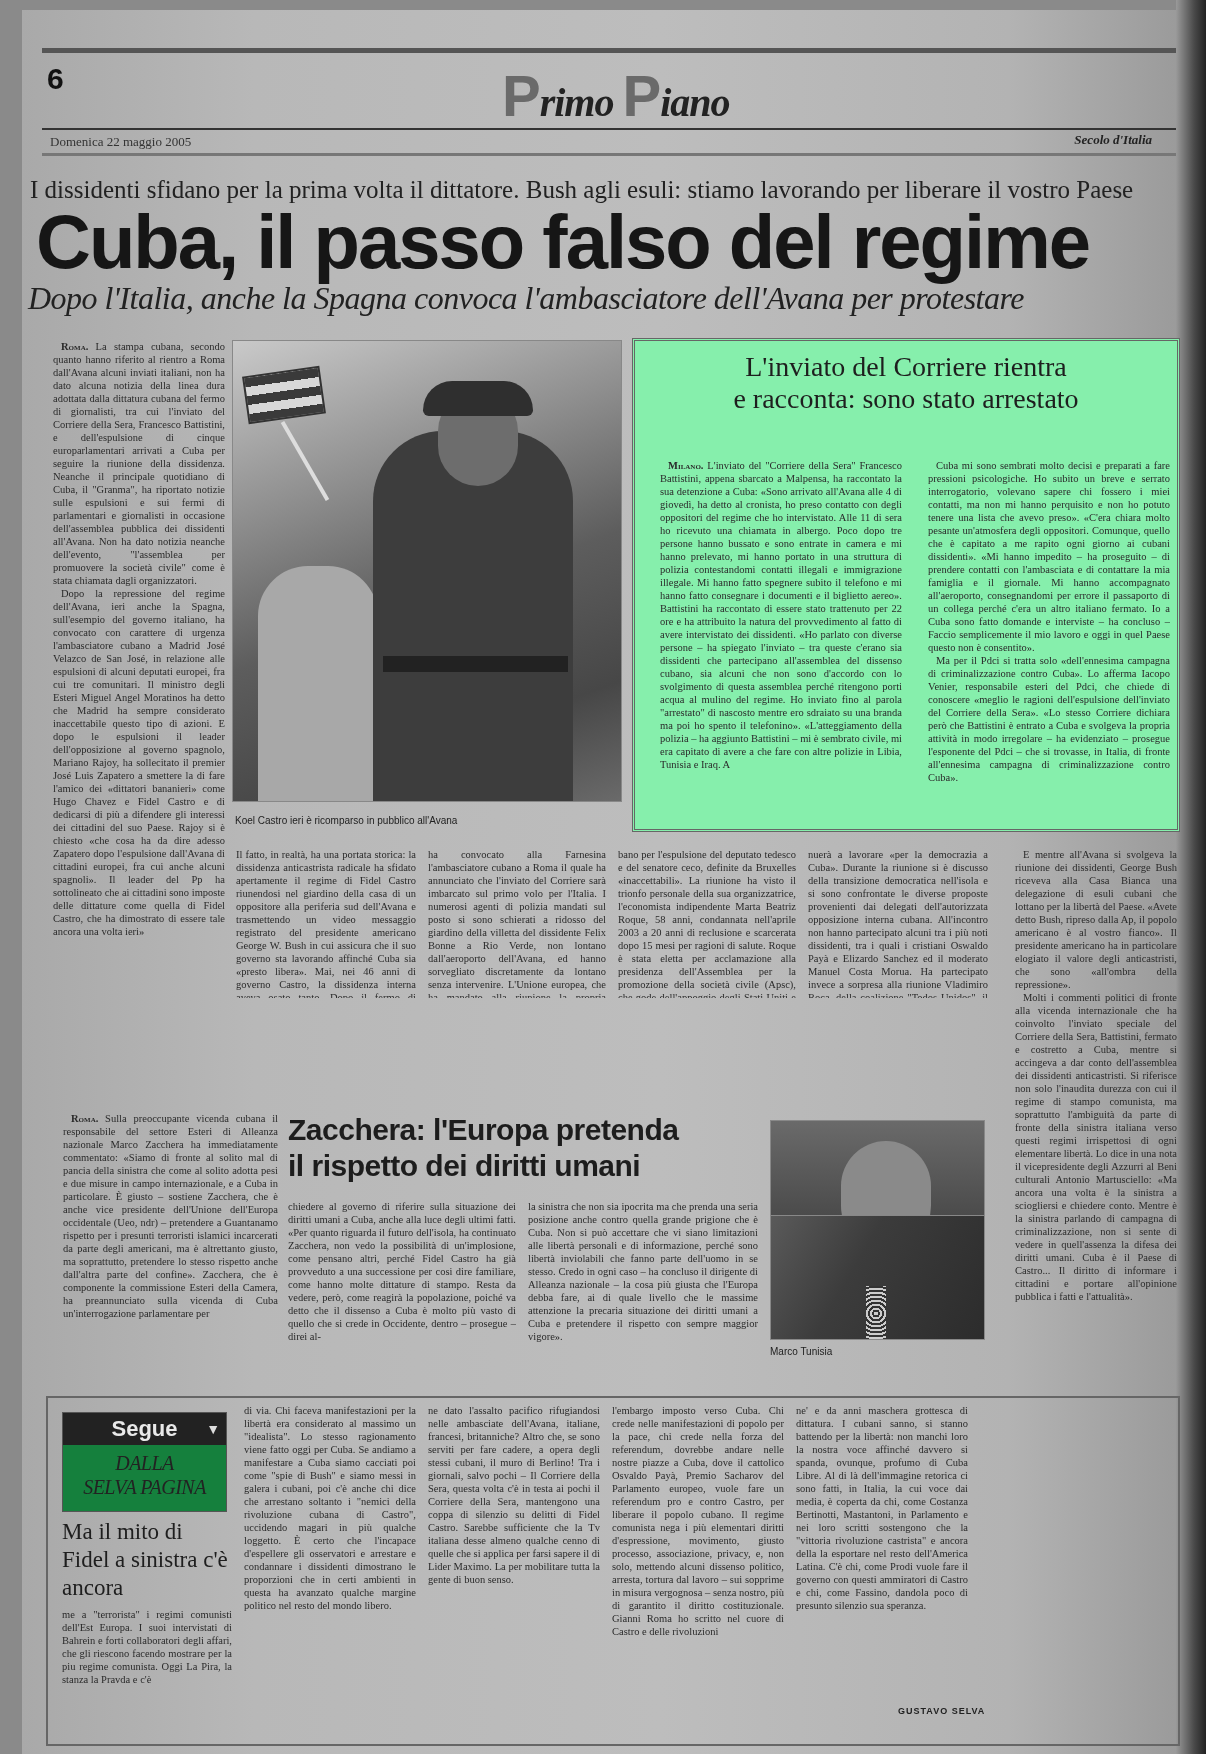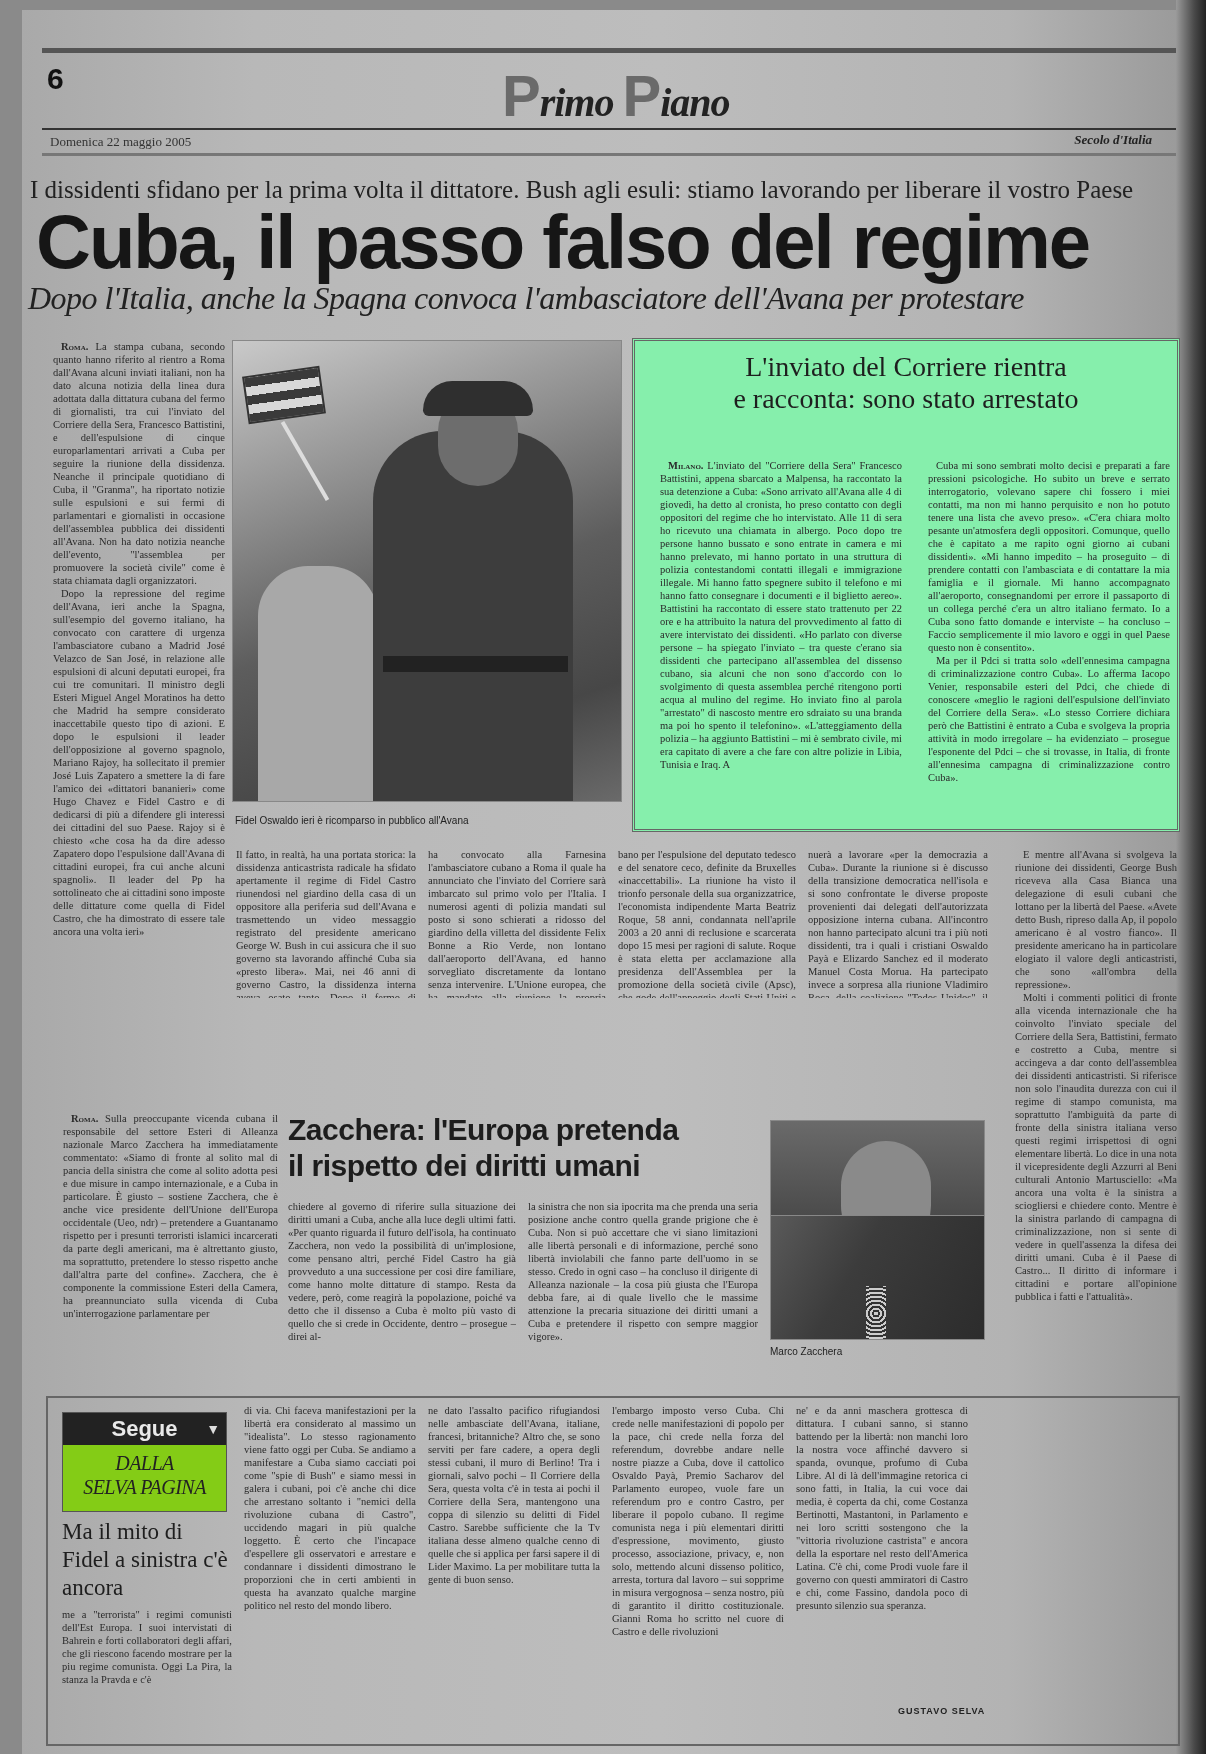--- a/index.html
+++ b/index.html
@@ -65,21 +65,21 @@
   .z-title { position: absolute; left: 288px; top: 1112px; font-family: "Liberation Sans", sans-serif; font-weight: bold; font-size: 30px; line-height: 36px; color: #1d1d1d; letter-spacing: -0.5px; }
   .photo-zacchera {
     left: 770px; top: 1215px; width: 215px; height: 125px;
     background: linear-gradient(120deg, #5a5a5a 0%, #3c3c3c 40%, #2c2c2c 100%);
   }
   .z-face { position: absolute; left: 70px; top: -30px; width: 90px; height: 110px; background: #8a8a8a; border-radius: 45px; }
   .z-tie { position: absolute; left: 95px; top: 70px; width: 20px; height: 55px; background: repeating-radial-gradient(circle, #ccc 0 2px, #333 2px 4px); }
   .z-photo-top { position: absolute; left: 770px; top: 1120px; width: 215px; height: 100px; background: linear-gradient(180deg, #6a6a6a, #4a4a4a); border:1px solid #888; }
 
   .box-bottom { position: absolute; left: 46px; top: 1396px; width: 1134px; height: 350px; border: 2px solid #666; }
-  .segue-box { position: absolute; left: 62px; top: 1412px; width: 165px; height: 100px; background: #84cc16; border: 1px solid #555; }
+  .segue-box { position: absolute; left: 62px; top: 1412px; width: 165px; height: 100px; background: #15803d; border: 1px solid #555; }
   .segue-head { position: absolute; left: 0; top: 0; width: 100%; height: 32px; background: #222; color: #e9e9e9; font-family: "Liberation Sans", sans-serif; font-weight: bold; font-size: 22px; text-align: center; line-height: 32px; }
   .segue-arrow { position: absolute; right: 6px; top: 0; font-size: 14px; color: #ddd; }
   .segue-sub { position: absolute; left: 0; top: 38px; width: 100%; text-align: center; font-style: italic; font-size: 20px; line-height: 24px; color: #222; letter-spacing: -0.5px; }
   .segue-title { position: absolute; left: 62px; top: 1518px; width: 170px; font-size: 23px; line-height: 28px; color: #1e1e1e; font-family: Liberation Serif, serif; }
   .signature { position: absolute; font-family: "Liberation Sans", sans-serif; font-weight: bold; font-size: 9px; letter-spacing: 1px; color: #222; }
 </style>
 </head>
 <body>
 
 <div class="page">
@@ -106,21 +106,21 @@
 
 <div class="photo photo-castro">
   <div class="fig-man2"></div>
   <div class="fig-body"></div>
   <div class="fig-head"></div>
   <div class="fig-cap"></div>
   <div class="fig-belt"></div>
   <div class="fig-pole"></div>
   <div class="fig-flag"></div>
 </div>
-<div class="caption" style="left:235px; top:815px;">Fidel Oswaldo ieri è ricomparso in pubblico all'Avana</div>
+<div class="caption" style="left:235px; top:815px;">Koel Castro ieri è ricomparso in pubblico all'Avana</div>
 
 <div class="col" style="left:236px; top:848px; width:180px; height:150px; overflow:hidden;">Il fatto, in realtà, ha una portata storica: la dissidenza anticastrista radicale ha sfidato apertamente il regime di Fidel Castro riunendosi nel giardino della casa di un oppositore alla periferia sud dell'Avana e trasmettendo un video messaggio registrato del presidente americano George W. Bush in cui assicura che il suo governo sta lavorando affinché Cuba sia «presto libera». Mai, nei 46 anni di governo Castro, la dissidenza interna aveva osato tanto. Dopo il fermo di Battistini, il ministro degli Esteri, Gianfranco Fini,</div>
 <div class="col" style="left:428px; top:848px; width:178px; height:150px; overflow:hidden;">ha convocato alla Farnesina l'ambasciatore cubano a Roma il quale ha annunciato che l'inviato del Corriere sarà imbarcato sul primo volo per l'Italia. I numerosi agenti di polizia mandati sul posto si sono schierati a ridosso del giardino della villetta del dissidente Felix Bonne a Rio Verde, non lontano dall'aeroporto dell'Avana, ed hanno sorvegliato discretamente da lontano senza intervenire. L'Unione europea, che ha mandato alla riunione la propria rappresentanza (il consigliere dell'ambasciata olandese Koel Sizoo, ha protestato con il governo cu-</div>
 <div class="col" style="left:618px; top:848px; width:178px; height:150px; overflow:hidden;">bano per l'espulsione del deputato tedesco e del senatore ceco, definite da Bruxelles «inaccettabili». La riunione ha visto il trionfo personale della sua organizzatrice, l'economista indipendente Marta Beatriz Roque, 58 anni, condannata nell'aprile 2003 a 20 anni di reclusione e scarcerata dopo 15 mesi per ragioni di salute. Roque è stata eletta per acclamazione alla presidenza dell'Assemblea per la promozione della società civile (Apsc), che gode dell'appoggio degli Stati Uniti e del l'ala dura degli anticastristi di Miami, e ha annunciato che conti-</div>
 <div class="col" style="left:808px; top:848px; width:180px; height:150px; overflow:hidden;">nuerà a lavorare «per la democrazia a Cuba». Durante la riunione si è discusso della transizione democratica nell'isola e si sono confrontate le diverse proposte provenienti dai delegati dell'autorizzata opposizione interna cubana. All'incontro non hanno partecipato alcuni tra i più noti dissidenti, tra i quali i cristiani Oswaldo Payà e Elizardo Sanchez ed il moderato Manuel Costa Morua. Ha partecipato invece a sorpresa alla riunione Vladimiro Roca, della coalizione "Todos Unidos", il quale l'ha definita «un momento storico» ed ha ricordato ai corri-</div>
 <div class="col" style="left:1002px; top:848px; width:175px; height:540px; overflow:hidden;">
   <p>E mentre all'Avana si svolgeva la riunione dei dissidenti, George Bush riceveva alla Casa Bianca una delegazione di esuli cubani che lottano per la libertà del Paese. «Avete detto Bush, ripreso dalla Ap, il popolo americano è al vostro fianco». Il presidente americano ha in particolare elogiato il valore degli anticastristi, che sono «all'ombra della repressione».</p>
   <p>Molti i commenti politici di fronte alla vicenda internazionale che ha coinvolto l'inviato speciale del Corriere della Sera, Battistini, fermato e costretto a Cuba, mentre si accingeva a dar conto dell'assemblea dei dissidenti anticastristi. Si riferisce non solo l'inaudita durezza con cui il regime di stampo comunista, ma soprattutto l'ambiguità da parte di fronte della sinistra italiana verso questi regimi irrispettosi di ogni elementare libertà. Lo dice in una nota il vicepresidente degli Azzurri al Beni culturali Antonio Martusciello: «Ma ancora una volta è la sinistra a sciogliersi e chiedere conto. Mentre è la sinistra parlando di campagna di criminalizzazione, non si sente di vedere in quell'assenza la difesa dei diritti umani. Cuba è il Paese di Castro... Il diritto di informare i cittadini e portare all'opinione pubblica i fatti e l'attualità».</p>
 </div>
 
@@ -146,21 +146,21 @@
   <div>il rispetto dei diritti umani</div>
 </div>
 <div class="col" style="left:288px; top:1200px; width:228px; height:170px; overflow:hidden;">chiedere al governo di riferire sulla situazione dei diritti umani a Cuba, anche alla luce degli ultimi fatti. «Per quanto riguarda il futuro dell'isola, ha continuato Zacchera, non vedo la possibilità di un'implosione, come pensano altri, perché Fidel Castro ha già provveduto a una successione per cosi dire familiare, come hanno molte dittature di stampo. Resta da vedere, però, come reagirà la popolazione, poiché va detto che il dissenso a Cuba è molto più vasto di quello che si crede in Occidente, dentro – prosegue – direi al-</div>
 <div class="col" style="left:528px; top:1200px; width:230px; height:170px; overflow:hidden;">la sinistra che non sia ipocrita ma che prenda una seria posizione anche contro quella grande prigione che è Cuba. Non si può accettare che vi siano limitazioni alle libertà personali e di informazione, perché sono libertà inviolabili che fanno parte dell'uomo in se stesso. Credo in ogni caso – ha concluso il dirigente di Alleanza nazionale – la cosa più giusta che l'Europa debba fare, ai di quale livello che le massime attenzione la precaria situazione dei diritti umani a Cuba e pretendere il rispetto con sempre maggior vigore».</div>
 <div class="z-photo-top">
   <div class="z-face" style="top:20px;"></div>
 </div>
 <div class="photo photo-zacchera">
   <div class="z-tie"></div>
 </div>
-<div class="caption" style="left:770px; top:1346px;">Marco Zacchera</div>
+<div class="caption" style="left:770px; top:1346px;">Marco Tunisia</div>
 
 <div class="box-bottom"></div>
 <div class="segue-box">
   <div class="segue-head">
     <span>Segue</span>
     <span class="segue-arrow">▼</span>
   </div>
   <div class="segue-sub">
     <div>DALLA</div>
     <div>SELVA PAGINA</div>

